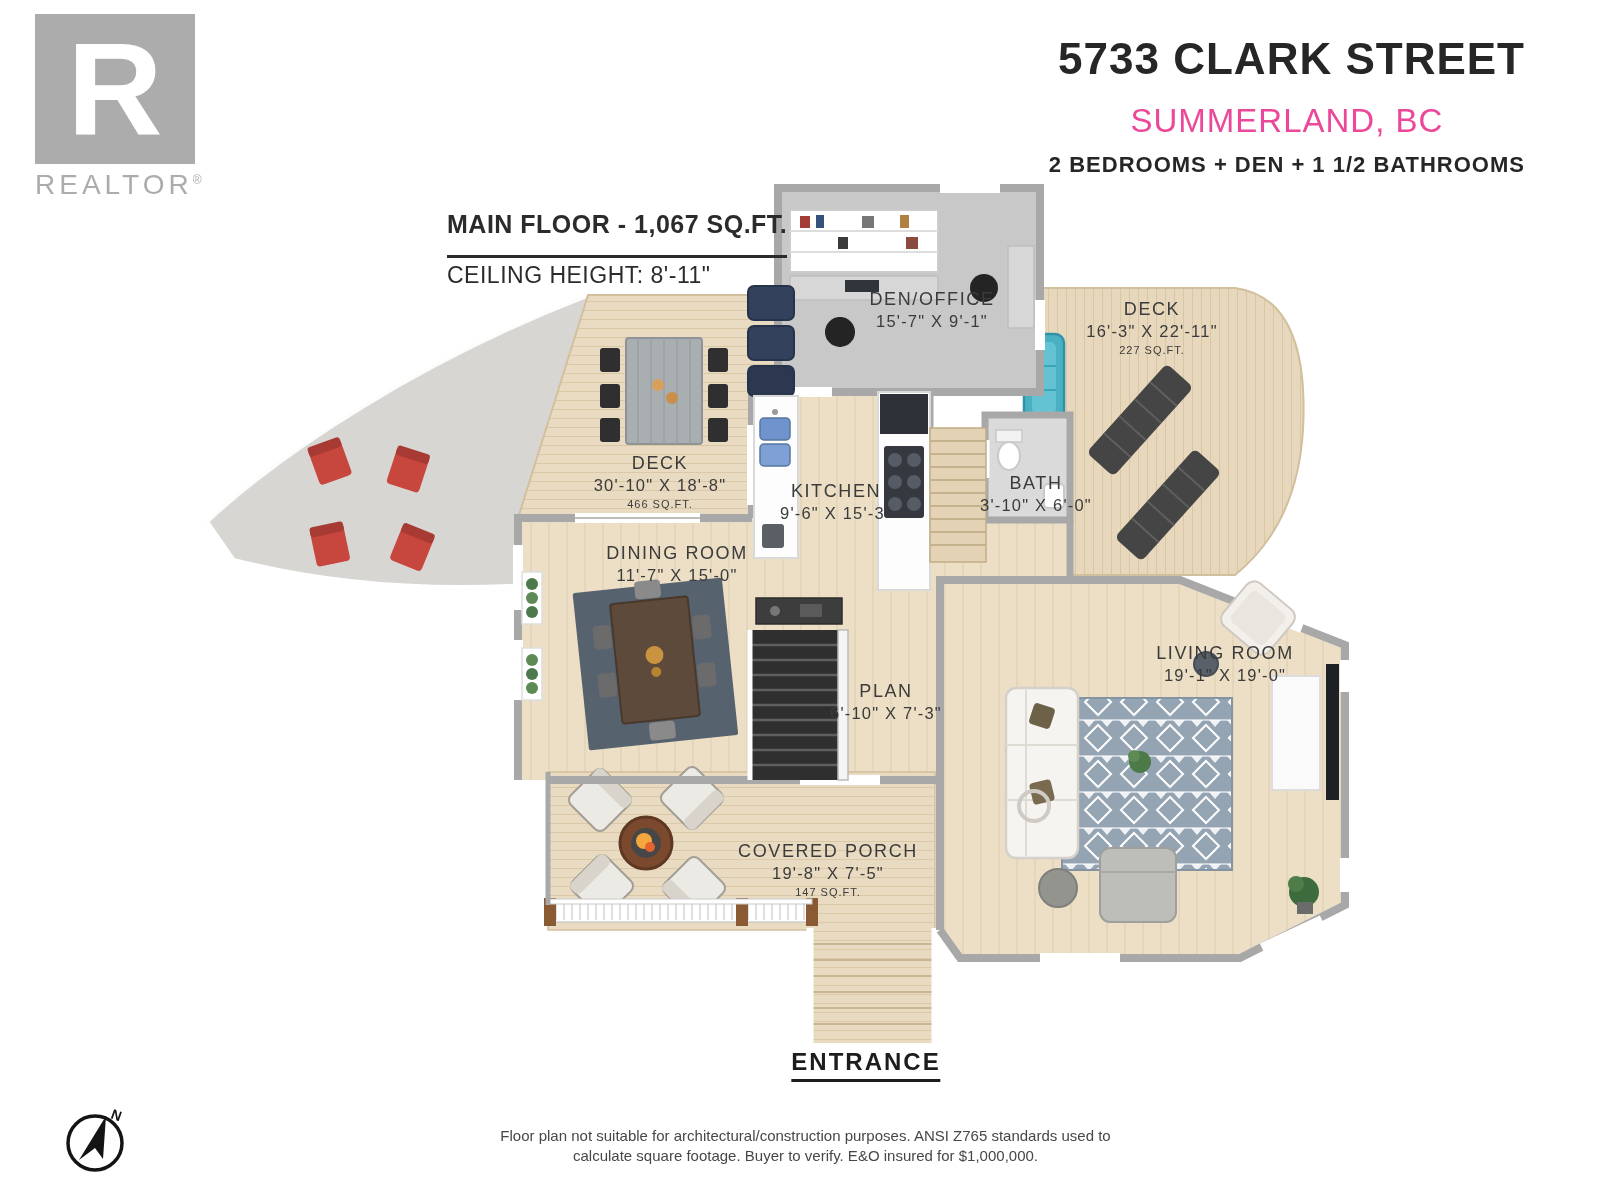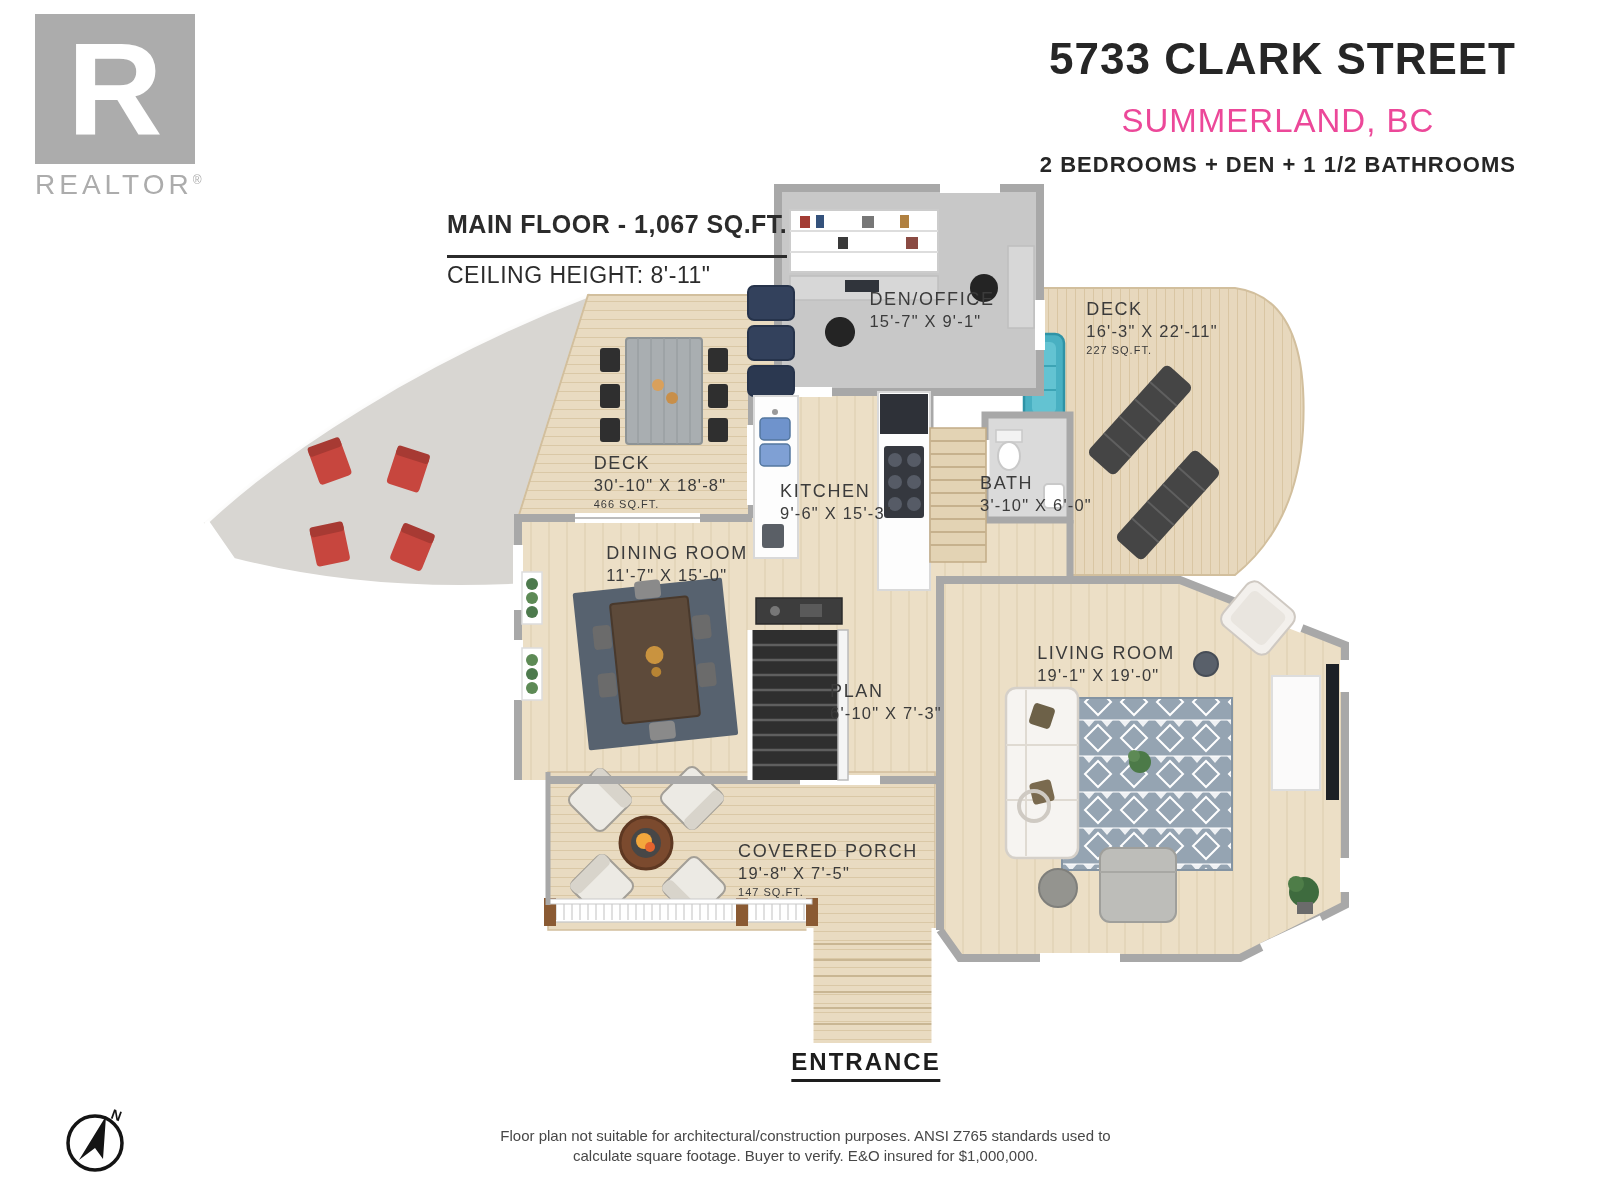--- a/index.html
+++ b/index.html
@@ -10,33 +10,33 @@
   .plan-svg { position:absolute; left:0; top:0; width:1600px; height:1200px; }
 
   
   .realtor { position:absolute; left:35px; top:14px; width:170px; }
   .realtor-box { width:160px; height:150px; background:#acacac; display:flex; align-items:center; justify-content:center; }
   .realtor-r { color:#ffffff; font-size:132px; font-weight:bold; line-height:1; }
   .realtor-name { font-size:28px; color:#acacac; letter-spacing:4px; margin-top:5px; }
   .realtor-name sup { font-size:12px; }
 
   
-  .header { position:absolute; right:84px; top:34px; text-align:right; }
+  .header { position:absolute; right:75px; top:34px; text-align:right; }
   .header-address { font-size:44px; font-weight:700; letter-spacing:1px; color:#262626; }
   .header-city { font-size:33px; font-weight:400; letter-spacing:1px; margin-top:18px; color:#ec4899;text-align:center; }
   .header-features { font-size:22px; font-weight:700; letter-spacing:1px; margin-top:12px; color:#262626; }
 
   
   .floor-info { position:absolute; left:447px; top:210px; }
   .floor-title { font-size:25px; font-weight:700; letter-spacing:.5px; color:#2b2b2b;
                  display:inline-block; border-bottom:3px solid #2b2b2b; padding-bottom:16px; }
   .floor-ceiling { font-size:23px; color:#2b2b2b; margin-top:4px; letter-spacing:.5px; }
 
   
-  .room-label { position:absolute; transform:translateX(-50%); 
+  .room-label { position:absolute; transform:translateX(-50%); text-align:center;
                 color:#3b3b3b; line-height:1.3; white-space:nowrap; }
   .room-name  { font-size:18px; letter-spacing:1.6px; }
   .room-dims  { font-size:16.5px; letter-spacing:1.2px; }
   .room-area  { font-size:11px; letter-spacing:1px; }
 
   .entrance-label { position:absolute; left:866px; top:1048px; transform:translateX(-50%);
                     font-size:24px; font-weight:700; letter-spacing:2px; color:#1d1d1d;
                     border-bottom:3px solid #1d1d1d; padding-bottom:3px; }
 
   .disclaimer { position:absolute; left:0; right:0; top:1126px; text-align:center;
@@ -388,21 +388,21 @@
   <div class="room-label" style="left:677px; top:542px;">
     <div class="room-name">DINING ROOM</div>
     <div class="room-dims">11'-7" X 15'-0"</div>
   </div>
 
   <div class="room-label" style="left:886px; top:680px;">
     <div class="room-name">PLAN</div>
     <div class="room-dims">6'-10" X 7'-3"</div>
   </div>
 
-  <div class="room-label" style="left:1106px; top:642px;">
+  <div class="room-label" style="left:1225px; top:642px;">
     <div class="room-name">LIVING ROOM</div>
     <div class="room-dims">19'-1" X 19'-0"</div>
   </div>
 
   <div class="room-label" style="left:828px; top:840px;">
     <div class="room-name">COVERED PORCH</div>
     <div class="room-dims">19'-8" X 7'-5"</div>
     <div class="room-area">147 SQ.FT.</div>
   </div>
 

